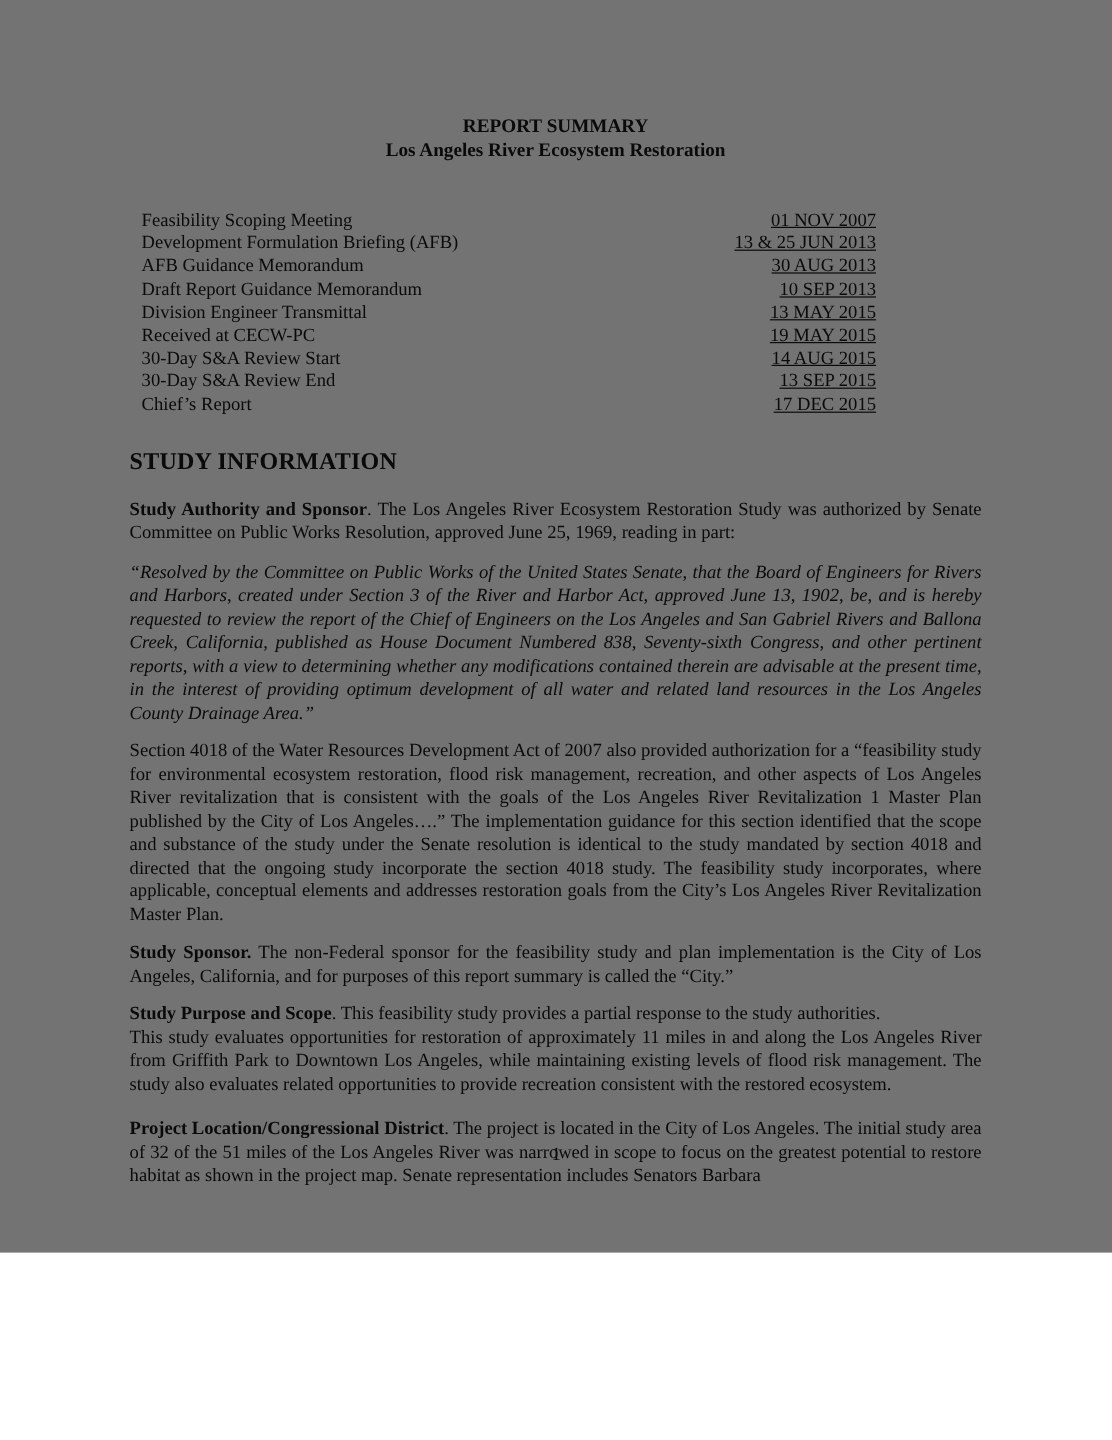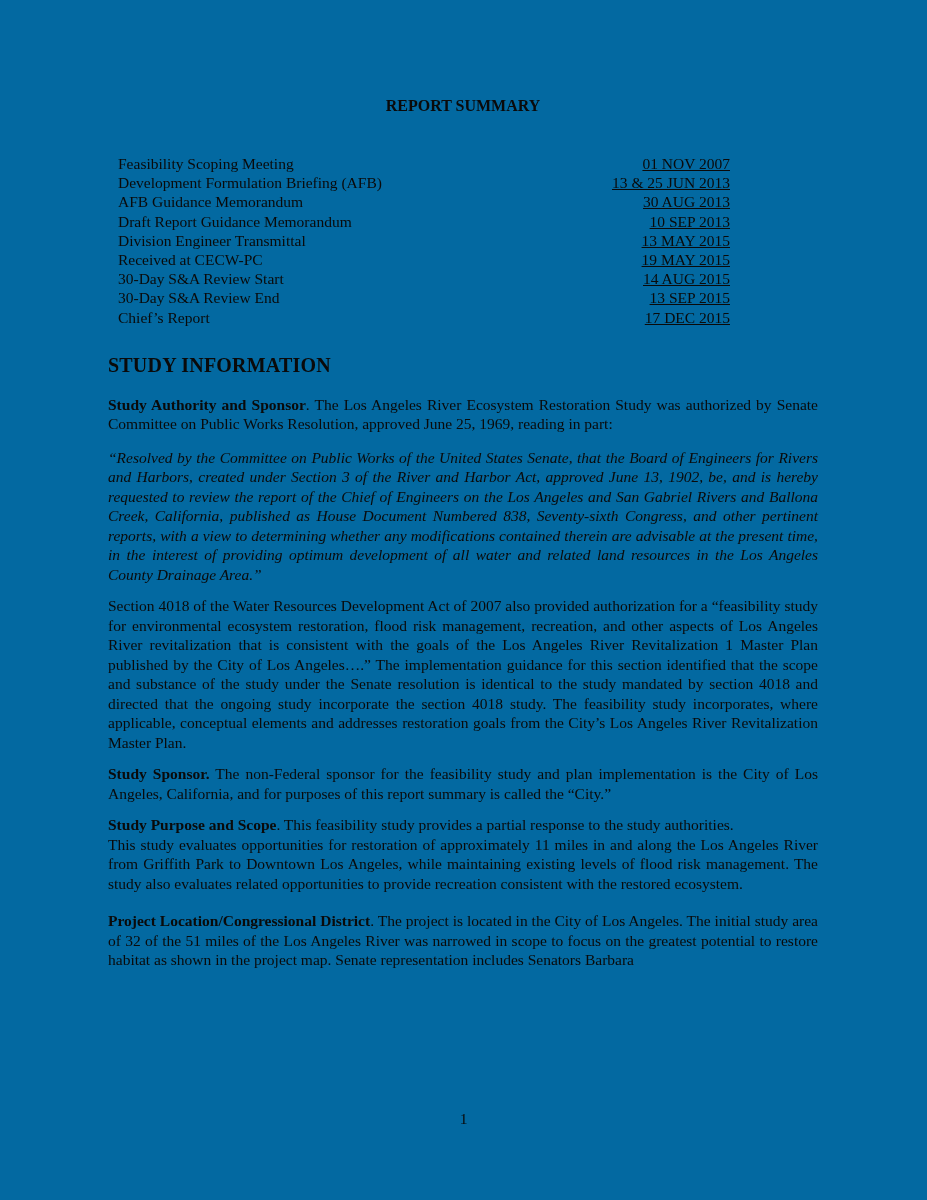--- a/index.html
+++ b/index.html
@@ -6,24 +6,24 @@
   body {
     width: 927px;
     background: #ffffff;
     color: #0a0a0a;
     font-family: "Liberation Serif", serif;
     -webkit-font-smoothing: antialiased;
   }
   .page {
     position: relative;
     width: 927px;
-    height: 1200px;
+    height: 1044px;
     padding: 96px 109px 0 108px;
     box-sizing: border-box;
-    background: #0369a1;
+    background: #737373;
     overflow: hidden;
   }
   .doc-header {
     text-align: center;
     font-weight: bold;
     font-size: 16px;
     line-height: 20px;
   }
   .milestones {
     margin: 38px 0 0 10px;
@@ -66,20 +66,21 @@
     font-size: 15.5px;
   }
 </style>
 </head>
 <body>
 
 <div class="page">
 
   <header class="doc-header">
     <div>REPORT SUMMARY</div>
+    <div>Los Angeles River Ecosystem Restoration</div>
   </header>
 
   <div class="milestones">
     <div class="mrow">
       <span class="mlabel">Feasibility Scoping Meeting</span>
       <span class="mdate">01 NOV 2007</span>
     </div>
     <div class="mrow">
       <span class="mlabel">Development Formulation Briefing (AFB)</span>
       <span class="mdate">13 &amp; 25 JUN 2013</span>

